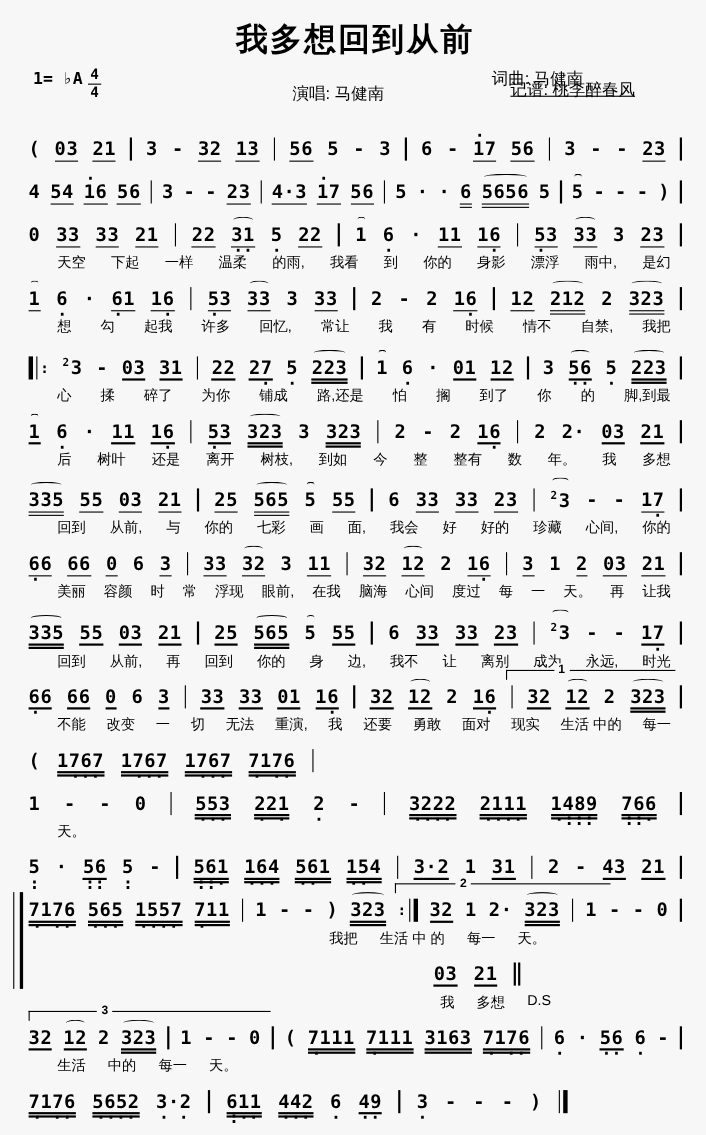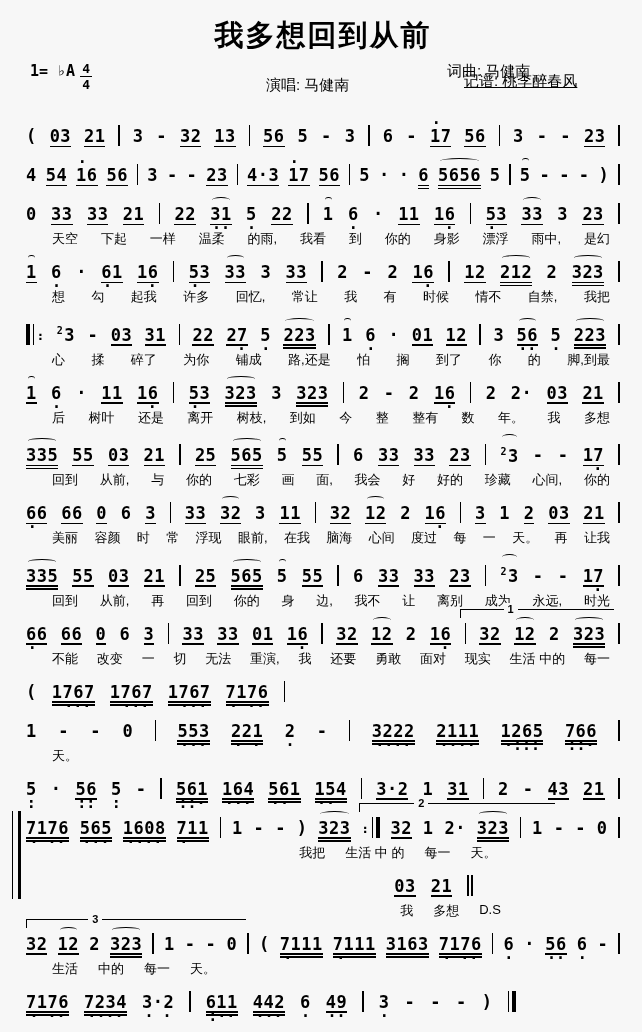--- a/index.html
+++ b/index.html
@@ -1356,21 +1356,21 @@
             <span class="t u2">3222</span>
             <span class="dr lo">····</span>
           </span>
           <span class="tok">
             <span class="dr hi">&nbsp;</span>
             <span class="t u2">2111</span>
             <span class="dr lo">····</span>
           </span>
           <span class="tok">
             <span class="dr hi">&nbsp;</span>
-            <span class="t u2">1265</span>
+            <span class="t u2">1489</span>
             <span class="dr lo">·:::</span>
           </span>
           <span class="tok">
             <span class="dr hi">&nbsp;</span>
             <span class="t u2">766</span>
             <span class="dr lo">::·</span>
           </span>
           <span class="barw">
             <span class="bar"></span>
           </span>
@@ -1485,21 +1485,21 @@
             <span class="t u2">7176</span>
             <span class="dr lo">·&nbsp;··</span>
           </span>
           <span class="tok">
             <span class="dr hi">&nbsp;</span>
             <span class="t u2">565</span>
             <span class="dr lo">···</span>
           </span>
           <span class="tok">
             <span class="dr hi">&nbsp;</span>
-            <span class="t u2">1608</span>
+            <span class="t u2">1557</span>
             <span class="dr lo">····</span>
           </span>
           <span class="tok">
             <span class="dr hi">&nbsp;</span>
             <span class="t u2">711</span>
             <span class="dr lo">·&nbsp;&nbsp;</span>
           </span>
           <span class="barw">
             <span class="bar"></span>
           </span>
@@ -1731,21 +1731,21 @@
       </div>
       <div class="system">
         <div class="notes nojust">
           <span class="tok">
             <span class="dr hi">&nbsp;</span>
             <span class="t u2">7176</span>
             <span class="dr lo">·&nbsp;··</span>
           </span>
           <span class="tok">
             <span class="dr hi">&nbsp;</span>
-            <span class="t u2">7234</span>
+            <span class="t u2">5652</span>
             <span class="dr lo">····</span>
           </span>
           <span class="tok">
             <span class="dr hi">&nbsp;</span>
             <span class="t">3·2</span>
             <span class="dr lo">·&nbsp;·</span>
           </span>
           <span class="barw">
             <span class="bar"></span>
           </span>

